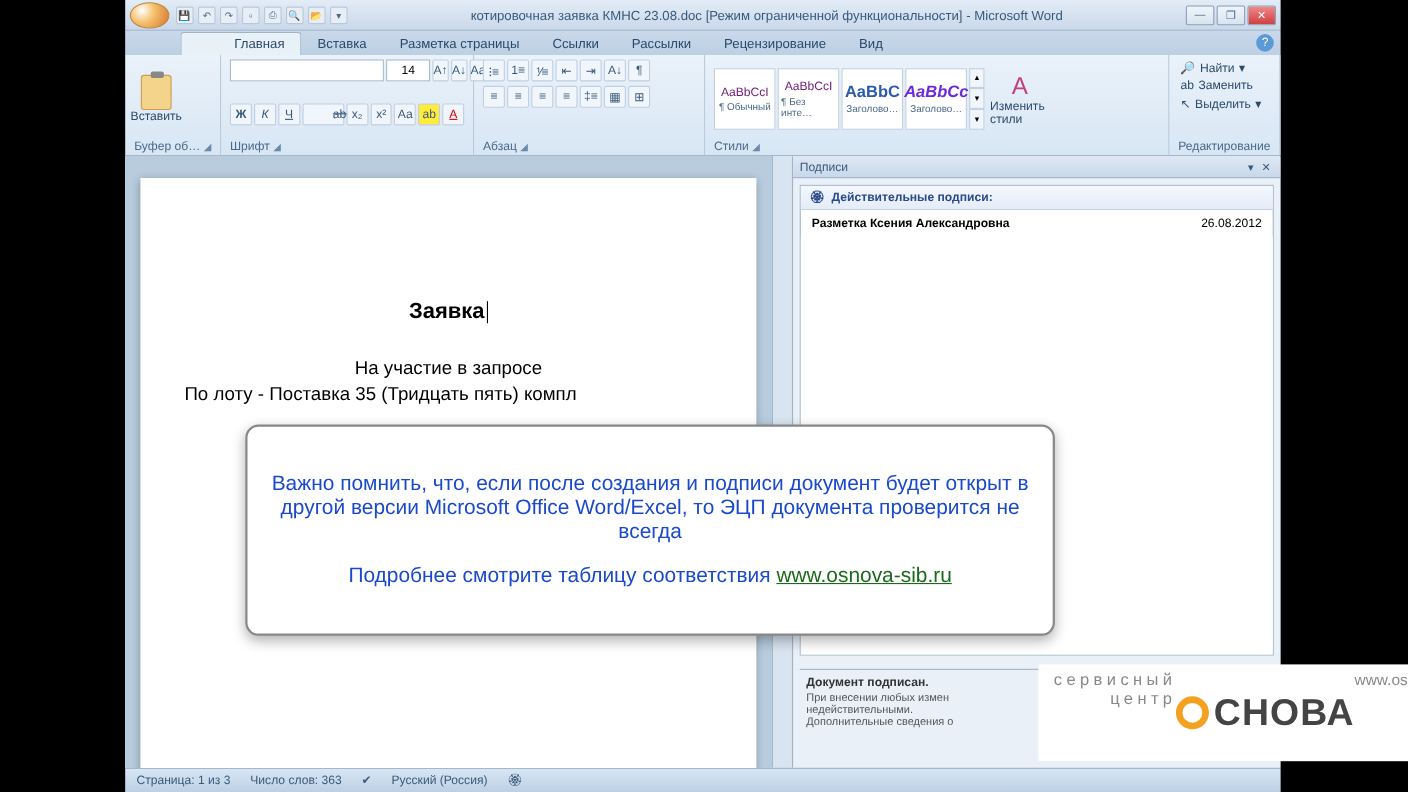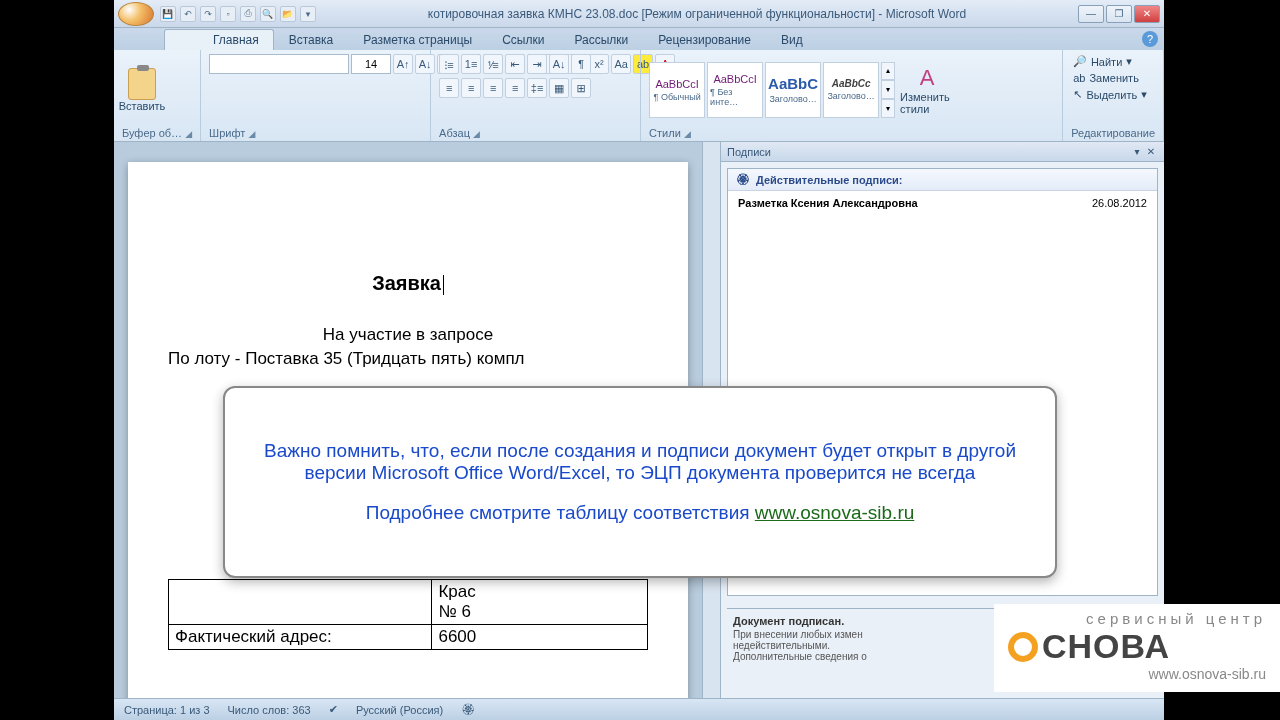--- a/index.html
+++ b/index.html
@@ -17,21 +17,21 @@
 .tab { padding: 3px 14px; font-size: 12px; color: #2a4a6a; border: 1px solid transparent; border-bottom: none; cursor: pointer; }
 .tab.active { background: #e8f0f8; border-color: #a0b4c8; border-radius: 3px 3px 0 0; padding-left: 48px; }
 .help-btn { position: absolute; right: 6px; top: 3px; width: 16px; height: 16px; border-radius: 50%; background: #5a9ad8; color: #fff; font-size: 11px; display:flex; align-items:center; justify-content:center; }
 .ribbon { height: 92px; background: linear-gradient(#eaf2fa,#d8e6f4); border-bottom: 1px solid #a0b4c8; display: flex; }
 .group { border-right: 1px solid #b8ccde; padding: 4px 8px 2px; display: flex; flex-direction: column; justify-content: space-between; }
 .group-label { font-size: 11px; color: #4a6a8a; padding-top: 2px; }
 .group-body { flex: 1; display: flex; align-items: center; gap: 4px; }
 .big-btn { width: 40px; height: 60px; display: flex; flex-direction: column; align-items: center; justify-content: center; font-size: 11px; color: #2a4a6a; border: 1px solid transparent; border-radius: 3px; }
 .paste-icon { width: 28px; height: 32px; background: #f4d48a; border: 1px solid #c8a050; border-radius: 3px; position: relative; }
 .paste-icon::before { content:""; position:absolute; top:-4px; left:8px; width:12px; height:6px; background:#888; border-radius:2px; }
-.font-controls { display: flex; flex-direction: row; gap: 4px; }
+.font-controls { display: flex; flex-direction: column; gap: 20px; }
 .font-row { display: flex; gap: 2px; align-items: center; }
 .font-select { width: 140px; height: 20px; border: 1px solid #a8bccf; background: #fff; font-size: 11px; padding: 0 4px; }
 .size-select { width: 40px; height: 20px; border: 1px solid #a8bccf; background: #fff; font-size: 11px; text-align: center; }
 .icon-btn { width: 20px; height: 20px; border: 1px solid #c0d0e0; background: #f0f6fc; font-size: 11px; display:flex; align-items:center; justify-content:center; color:#3a5a7a; border-radius:2px; }
 .bold { font-weight: bold; }
 .italic { font-style: italic; }
 .underline { text-decoration: underline; }
 .strike { text-decoration: line-through; padding-left: 36px; }
 .para-controls { display: flex; flex-direction: column; gap: 4px; }
 .styles-gallery { display: flex; gap: 2px; height: 56px; }
@@ -55,23 +55,23 @@
 .panel-header .spacer { flex: 1; }
 .panel-close { width: 14px; height: 14px; font-size: 10px; display:flex;align-items:center;justify-content:center; }
 .sig-box { margin: 6px; border: 1px solid #a0b4c8; background: #fff; flex: 0 0 auto; }
 .sig-valid { background: linear-gradient(#f4f8fe,#e4ecf8); padding: 4px 8px; font-size: 11px; font-weight: bold; color: #2a4a8a; border-bottom: 1px solid #c8d4e4; display:flex; align-items:center; gap:6px; }
 .sig-row { display: flex; justify-content: space-between; padding: 6px 10px; font-size: 11px; color: #000; }
 .sig-name { font-weight: bold; }
 .sig-body { background:#fff; min-height:380px; }
 .sig-footer { margin: 6px; border-top: 1px solid #a0b4c8; padding: 6px; font-size: 10px; color: #555; background:#eaf0f8; }
 .sig-footer-title { font-weight: bold; font-size: 11px; color: #333; margin-bottom: 2px; }
 .status-bar { height: 22px; background: linear-gradient(#d8e6f4,#bcd0e4); border-top: 1px solid #a0b4c8; display: flex; align-items: center; padding: 0 10px; font-size: 11px; color: #3a5a7a; gap: 18px; }
-.overlay-note { position: absolute; left: 223px; top: 386px; width: 834px; height: 192px; background: #fff; border: 2px solid #888; border-radius: 12px; box-shadow: 0 4px 12px rgba(0,0,0,0.3); padding: 14px 20px; font-size: 19px; color: #1a4aca; text-align: center; display:flex; flex-direction:column; justify-content:center; gap:18px; z-index:50; }
+.overlay-note { position: absolute; left: 223px; top: 386px; width: 736px; height: 192px; background: #fff; border: 2px solid #888; border-radius: 12px; box-shadow: 0 4px 12px rgba(0,0,0,0.3); padding: 14px 20px; font-size: 19px; color: #1a4aca; text-align: center; display:flex; flex-direction:column; justify-content:center; gap:18px; z-index:50; }
 .overlay-note a { color: #1a6a1a; text-decoration: underline; }
-.watermark { position: absolute; right: 0; bottom: 28px; width: 286px; height: 88px; background: #fff; z-index: 60; padding: 6px 14px; display:flex; flex-direction:column; }
+.watermark { position: absolute; right: 0; bottom: 28px; width: 336px; height: 88px; background: #fff; z-index: 60; padding: 6px 14px; display:flex; flex-direction:row; }
 .wm-top { font-size: 15px; color: #888; letter-spacing: 4px; text-align:right; }
 .wm-logo { display:flex; align-items:center; gap:4px; }
 .wm-logo .o1 { width:30px; height:30px; border:6px solid #f4a020; border-radius:50%; }
 .wm-logo .txt { font-size: 34px; font-weight: bold; color: #444; letter-spacing:1px; }
 .wm-url { font-size: 14px; color: #888; text-align:right; }
 .vscroll { position:absolute; right:0; top:0; bottom:0; width:18px; background:#d8e4f0; border-left:1px solid #a0b4c8; }
 .dialog-launcher { font-size:9px; color:#6a8aa8; }
 </style>
 </head>
 <body>
@@ -177,21 +177,21 @@
           </div>
           <div class="style-item">
             <div class="style-preview">AaBbCcI</div>
             <div>¶ Без инте…</div>
           </div>
           <div class="style-item">
             <div class="style-preview" style="font-size:15px;color:#2a5aaa;font-weight:bold">AaBbC</div>
             <div>Заголово…</div>
           </div>
           <div class="style-item">
-            <div class="style-preview" style="font-size:10px;color:#404040;font-style:italic;font-weight:bold">AaBbCc</div>
+            <div class="style-preview" style="font-size:15px;color:#6d28d9;font-style:italic;font-weight:bold">AaBbCc</div>
             <div>Заголово…</div>
           </div>
           <div class="style-scroller">
             <div>▴</div>
             <div>▾</div>
             <div>▾</div>
           </div>
         </div>
         <div class="big-btn" style="width:56px">
           <div style="font-size:22px;color:#c04080">A</div>
@@ -213,35 +213,20 @@
       <div class="group-label">Редактирование</div>
     </div>
   </div>
 
   <div class="content-area">
     <div class="doc-area">
       <div class="page">
         <div class="doc-title"><span>Заявка</span><span class="cursor"></span></div>
         <div class="doc-line">На участие в запросе</div>
         <div class="doc-line2">По лоту - Поставка 35 (Тридцать пять) компл</div>
-        <table class="doc-table">
-          <tbody>
-              <tr>
-            <td style="width:55%"></td>
-            <td>
-                  <div>Крас</div>
-                  <div>№ 6</div>
-                </td>
-          </tr>
-          <tr>
-            <td>Фактический адрес:</td>
-            <td>6600</td>
-          </tr>
-        </tbody>
-          </table>
       </div>
       <div class="vscroll"></div>
     </div>
 
     <div class="side-panel">
       <div class="panel-header">
         <span>Подписи</span>
         <span class="spacer"></span>
         <span class="panel-close">▾</span>
         <span class="panel-close">✕</span>

